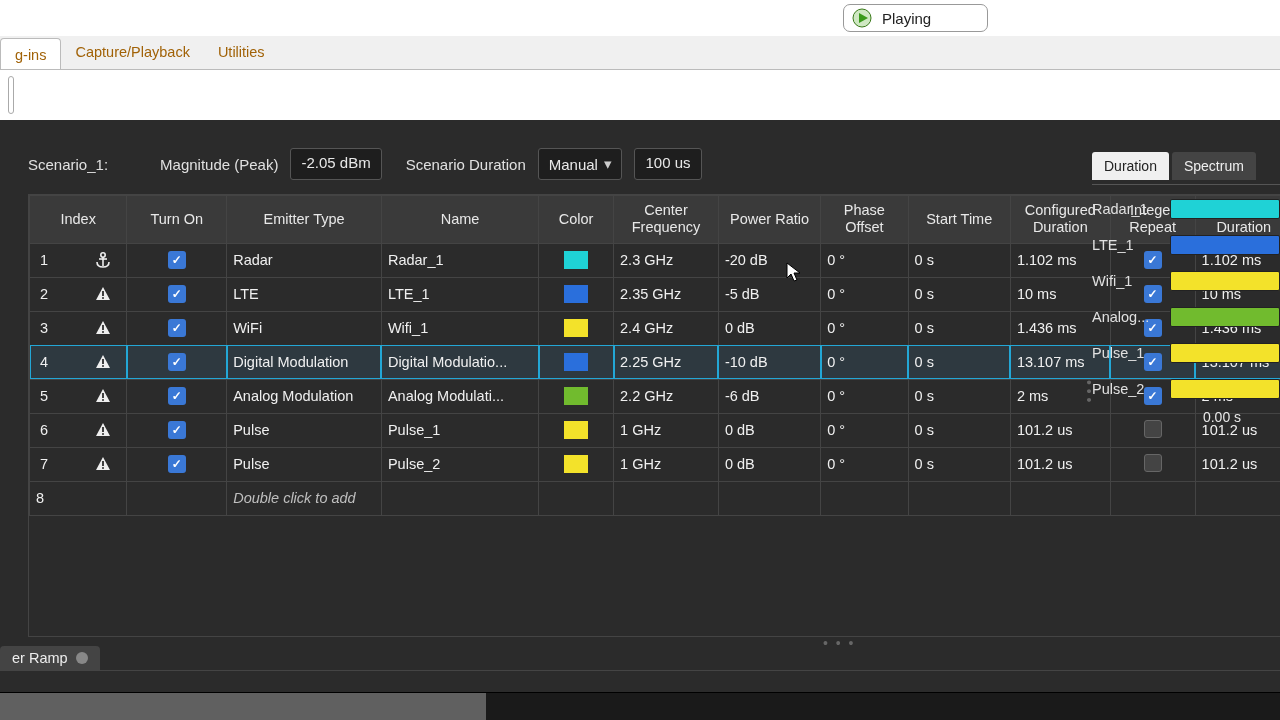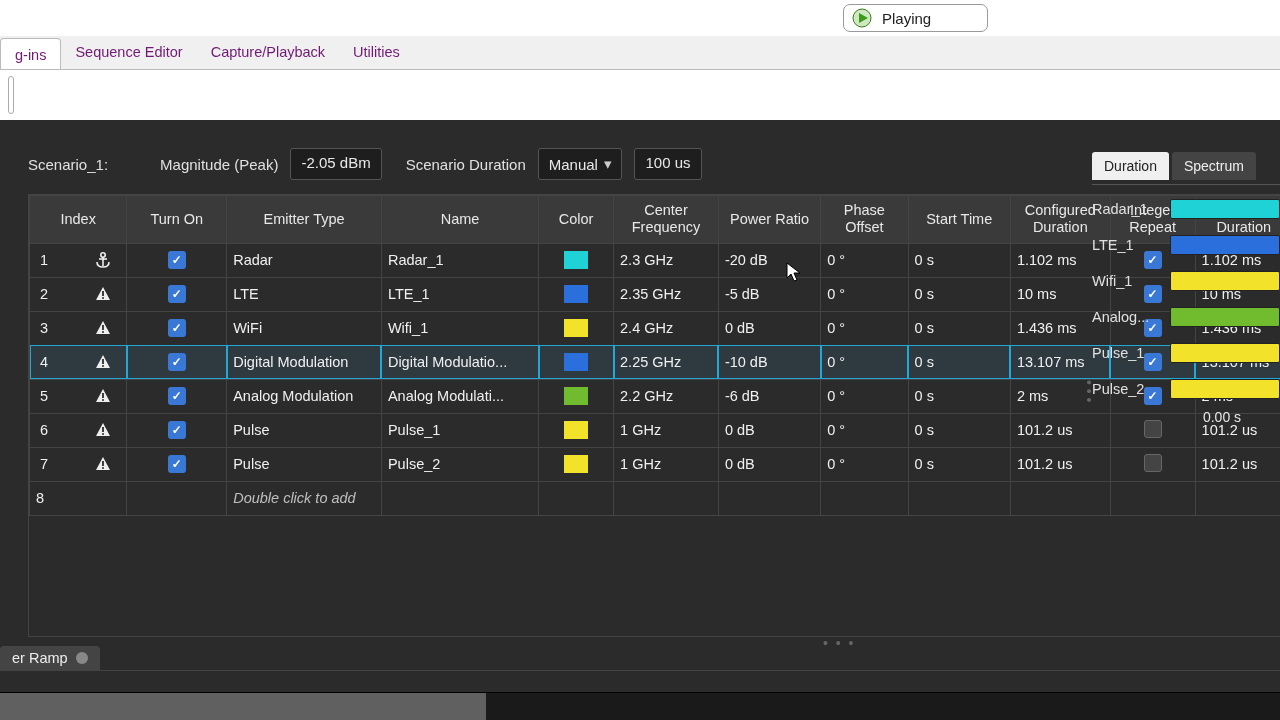--- a/index.html
+++ b/index.html
@@ -35,21 +35,21 @@
   .play-status span { color:#222; font-size:15px; }
   .menubar {
     height: 34px;
     background: #f0f0f0;
     border-bottom: 1px solid #bbb;
     display: flex;
     align-items: stretch;
   }
   .menubar .tab {
     padding: 8px 14px;
-    color: #701a75;
+    color: #a16207;
     font-size: 14.5px;
     cursor: pointer;
   }
   .menubar .tab.active {
     background: #fff;
     border: 1px solid #bbb;
     border-bottom: none;
     border-top-left-radius: 4px;
     border-top-right-radius: 4px;
     margin-top: 2px;
@@ -203,21 +203,20 @@
           <circle cx="10" cy="10" r="9" fill="#cfe8c2" stroke="#3a7a1a"></circle>
           <polygon points="7,5 16,10 7,15" fill="#3a9a1a"></polygon>
         </svg>
     </span>
     <span>Playing</span>
   </div>
 </div>
 
 <div class="menubar">
   <div class="tab active">g-ins</div>
-  <div class="tab">Sequence Editor</div>
   <div class="tab">Capture/Playback</div>
   <div class="tab">Utilities</div>
 </div>
 
 <div class="toolbar2">
   <div class="small-box"></div>
 </div>
 
 <div class="main">
   <div class="scenario-row">

